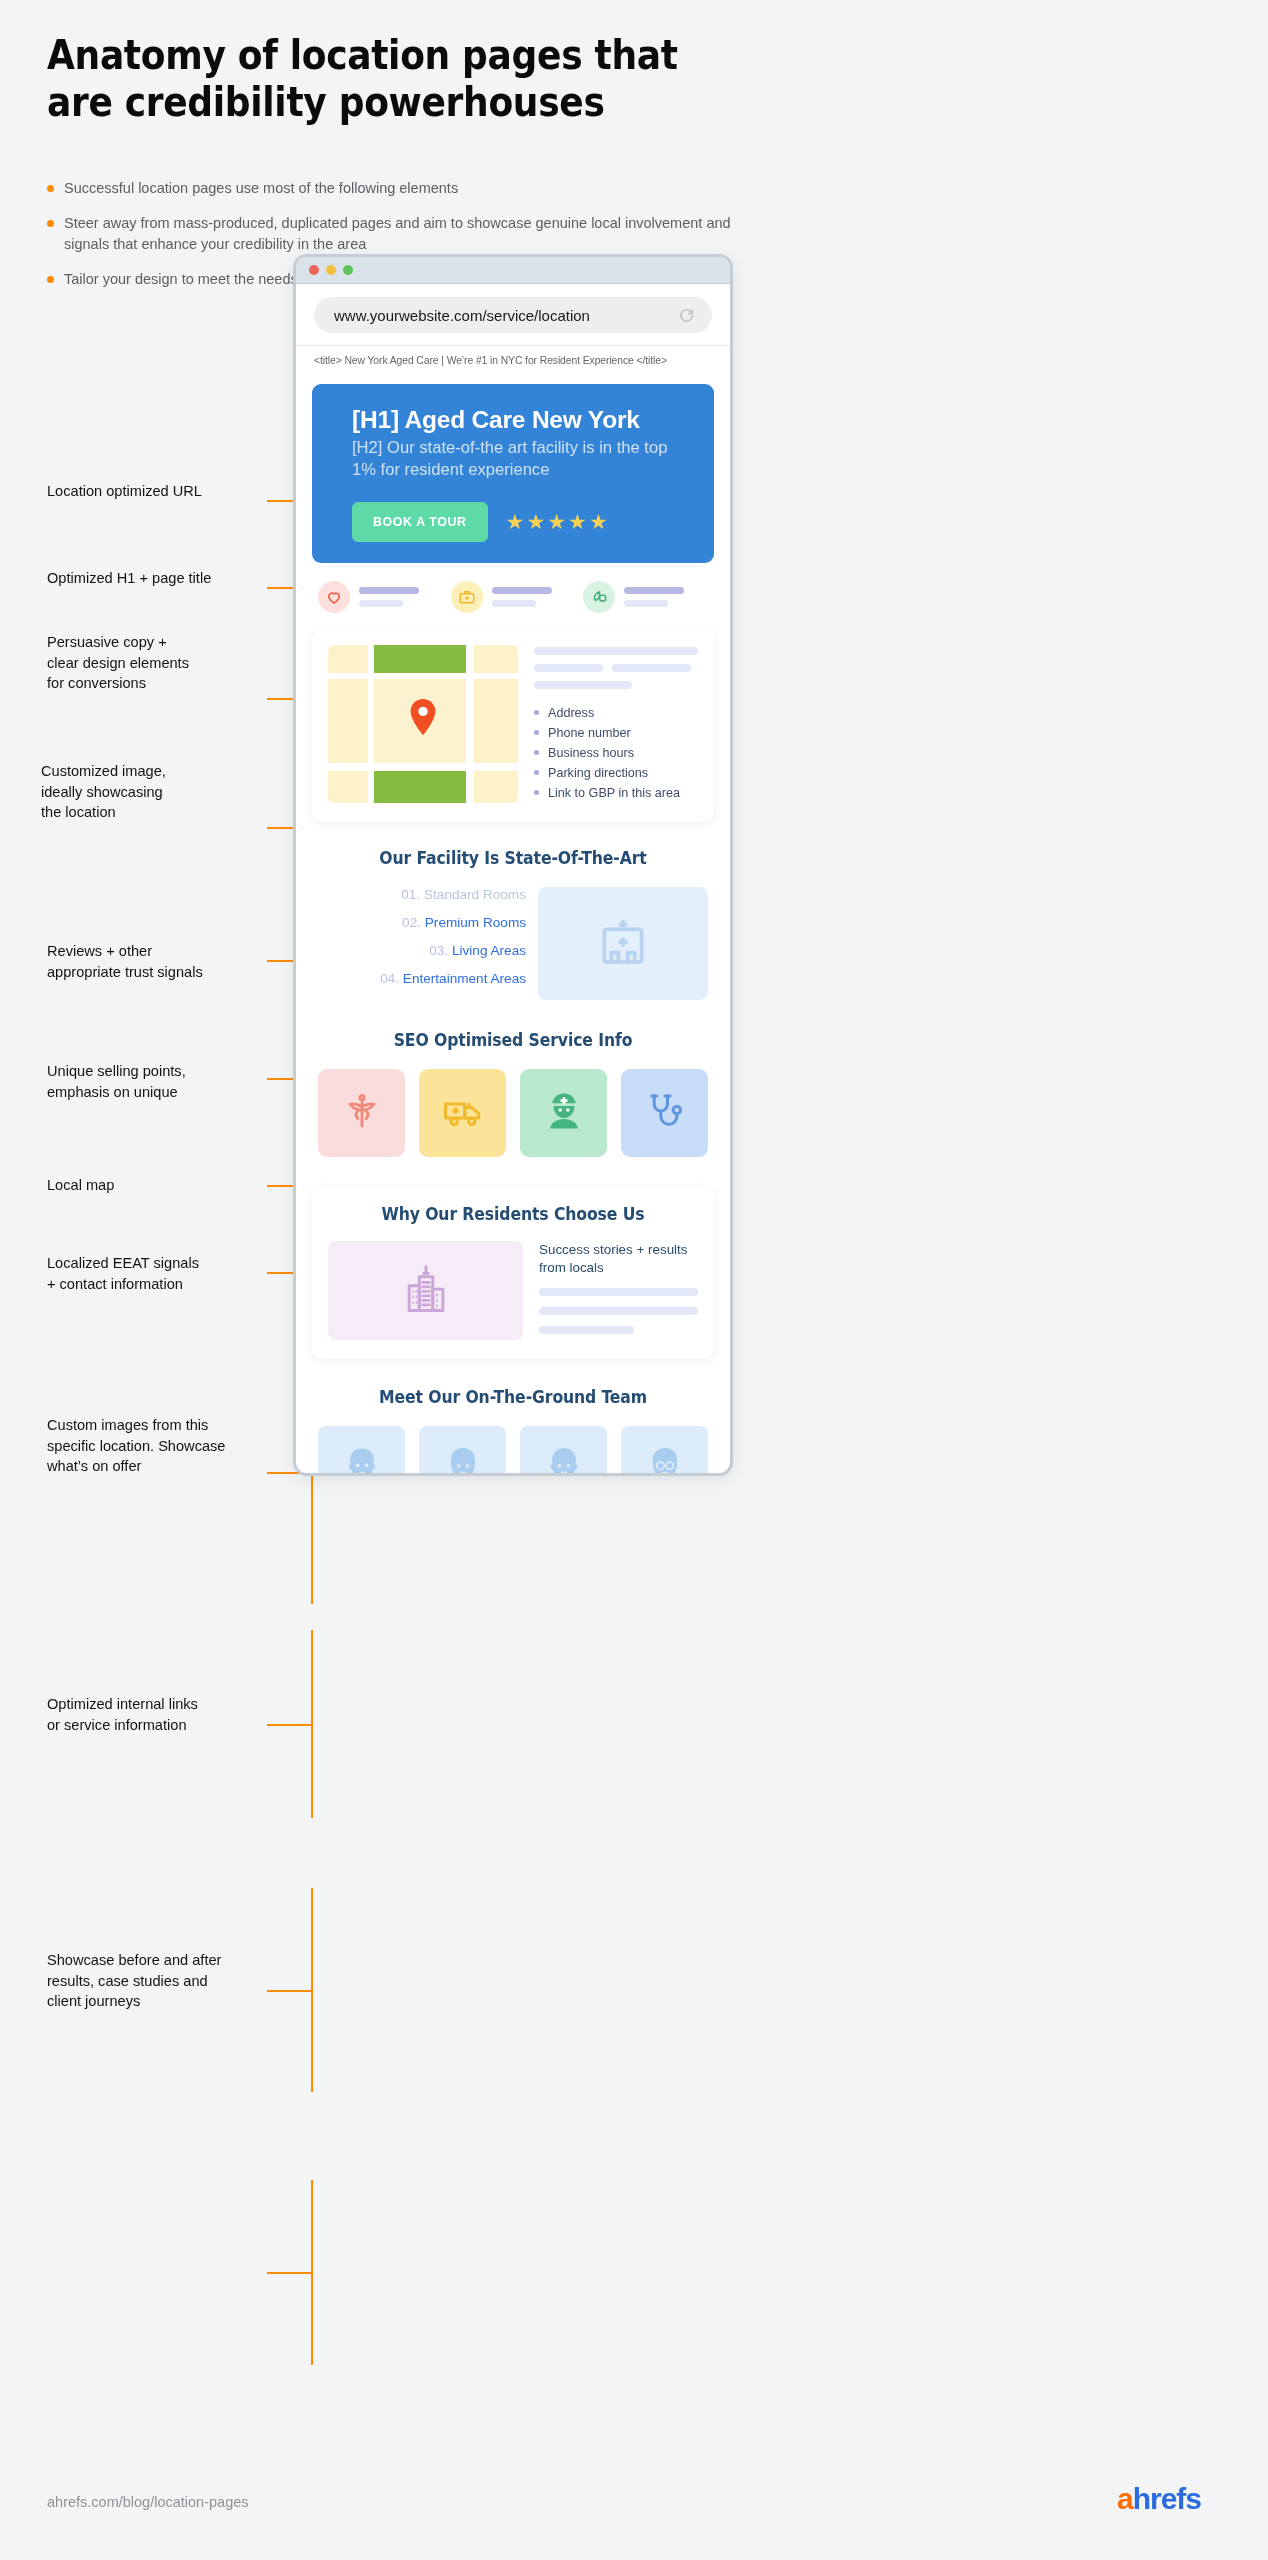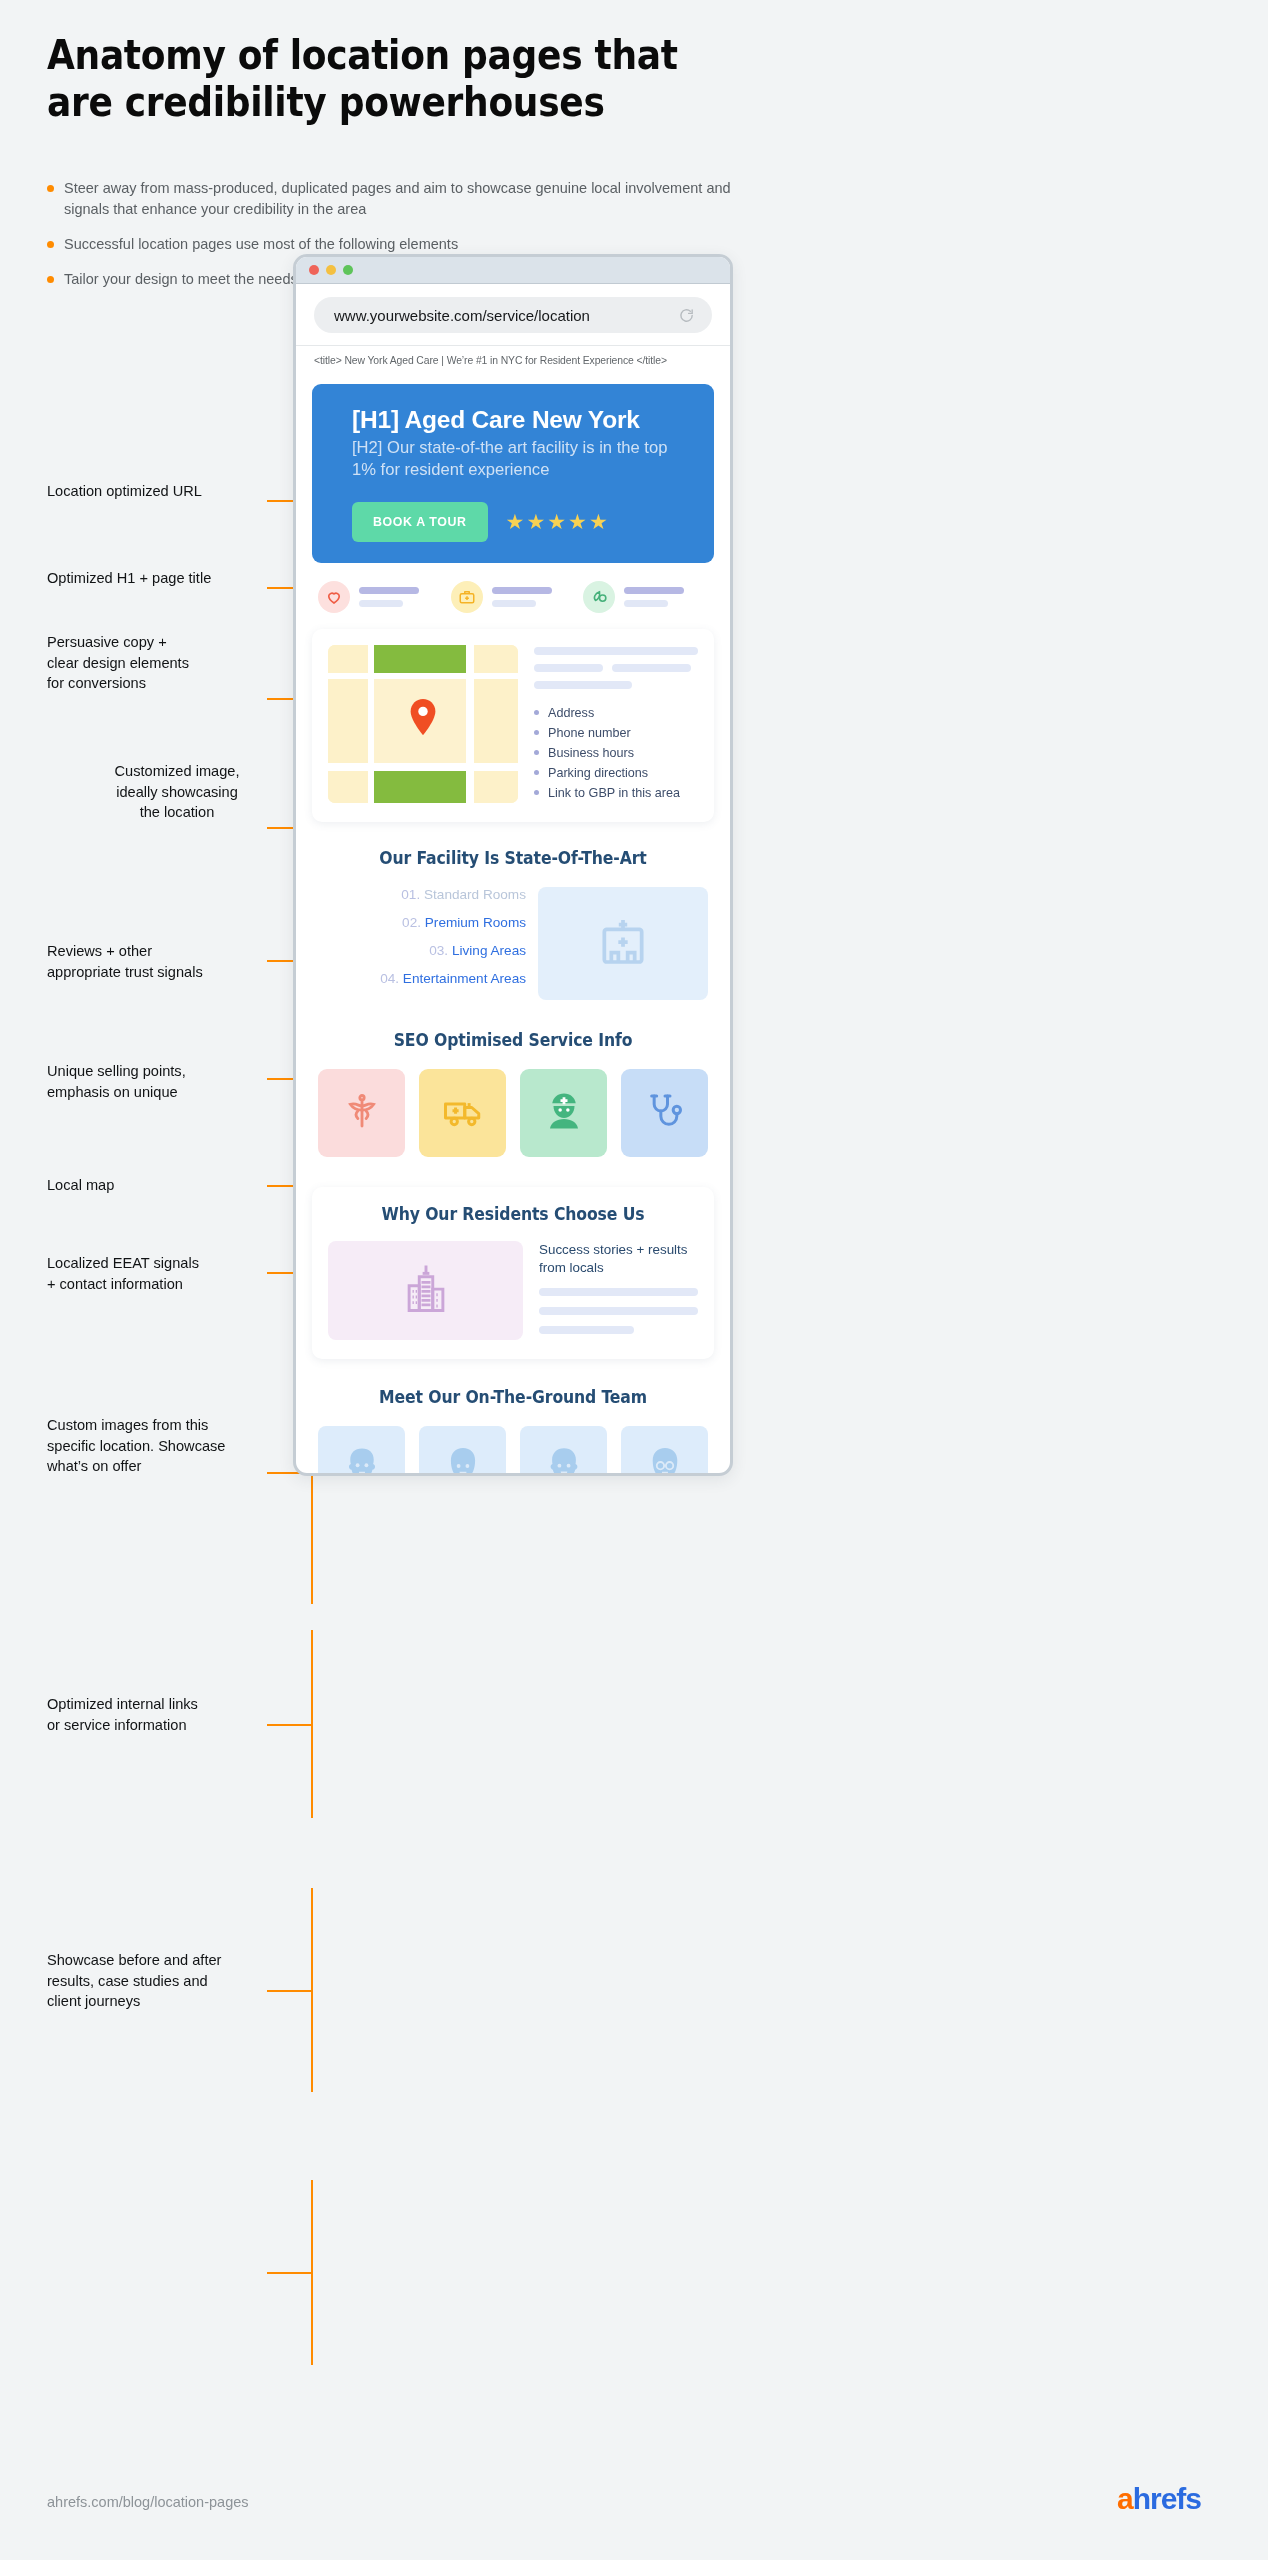--- a/index.html
+++ b/index.html
@@ -150,38 +150,38 @@
 </head>
 <body>
 
 <div class="page">
 
   <div class="headline">Anatomy of location pages that are credibility powerhouses</div>
 
   <div class="bullets">
     <div class="bullet">
       <span class="dot"></span>
-      <span>Steer away from mass-produced, duplicated pages and aim to showcase genuine local involvement and signals that enhance your credibility in the area</span>
+      <span>Successful location pages use most of the following elements</span>
     </div>
     <div class="bullet">
       <span class="dot"></span>
-      <span>Successful location pages use most of the following elements</span>
+      <span>Steer away from mass-produced, duplicated pages and aim to showcase genuine local involvement and signals that enhance your credibility in the area</span>
     </div>
     <div class="bullet">
       <span class="dot"></span>
       <span>Tailor your design to meet the needs of your business and your customer’s search intent</span>
     </div>
   </div>
 
   <div class="ann" style="left:47px; top:481px;">Location optimized URL</div>
   <div class="ann" style="left:47px; top:568px;">Optimized H1 + page title</div>
   <div class="ann" style="left:47px; top:632px; white-space:pre-line;">Persuasive copy +
 clear design elements
 for conversions</div>
-  <div class="ann" style="left:47px; top:761px; white-space:pre-line;text-align:center;">Customized image,
+  <div class="ann" style="left:41px; top:761px; white-space:pre-line;">Customized image,
 ideally showcasing
 the location</div>
   <div class="ann" style="left:47px; top:941px; white-space:pre-line;">Reviews + other
 appropriate trust signals</div>
   <div class="ann" style="left:47px; top:1061px; white-space:pre-line;">Unique selling points,
 emphasis on unique</div>
   <div class="ann" style="left:47px; top:1175px;">Local map</div>
   <div class="ann" style="left:47px; top:1253px; white-space:pre-line;">Localized EEAT signals
 + contact information</div>
   <div class="ann" style="left:47px; top:1415px; width:268px; white-space:pre-line;">Custom images from this

